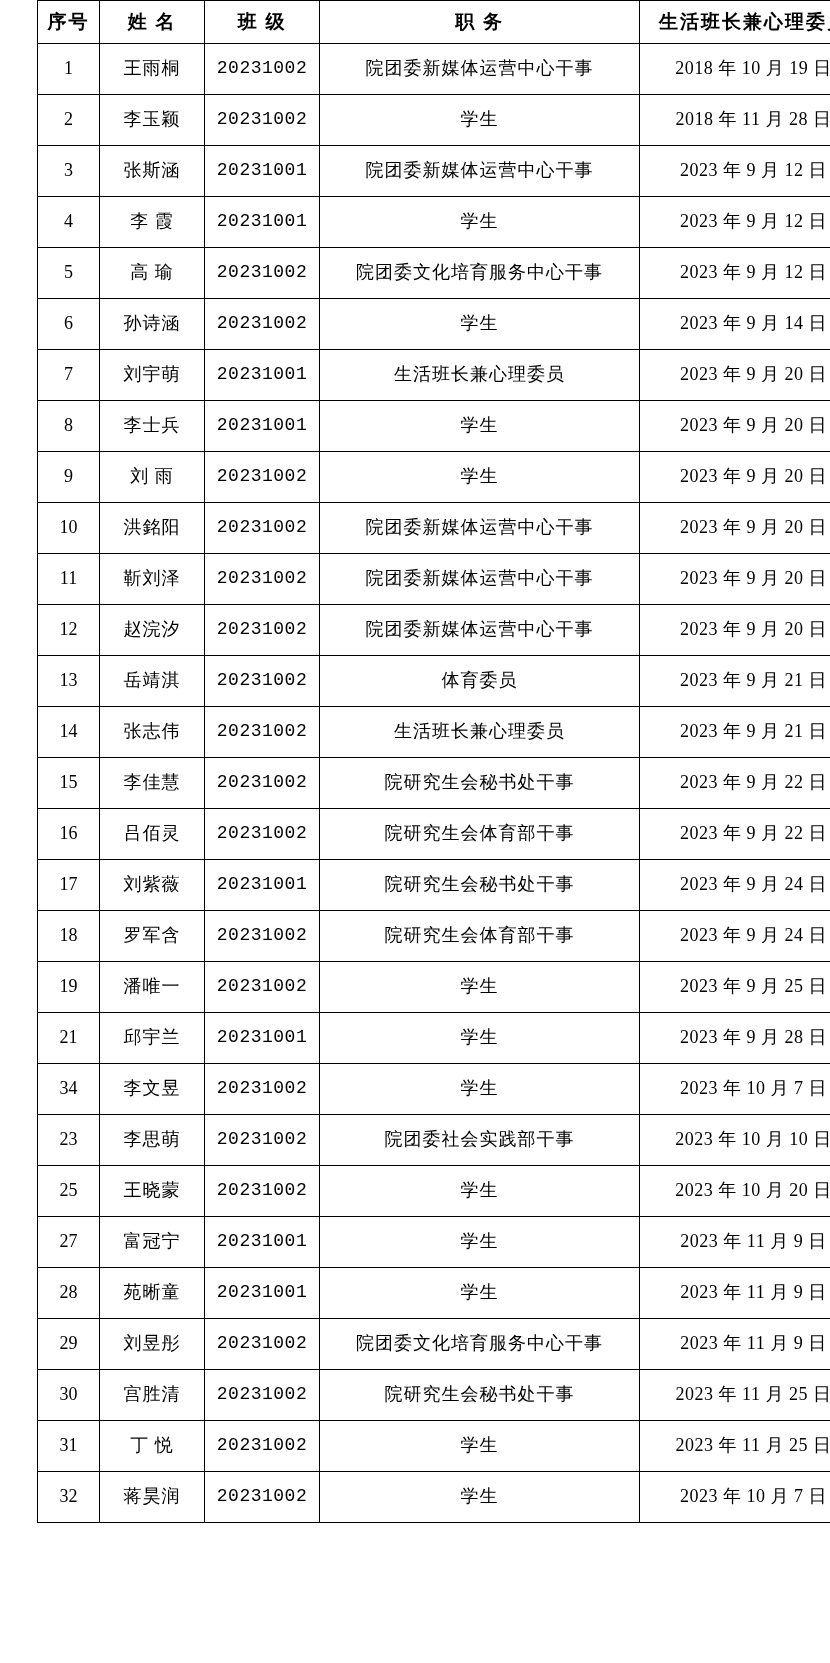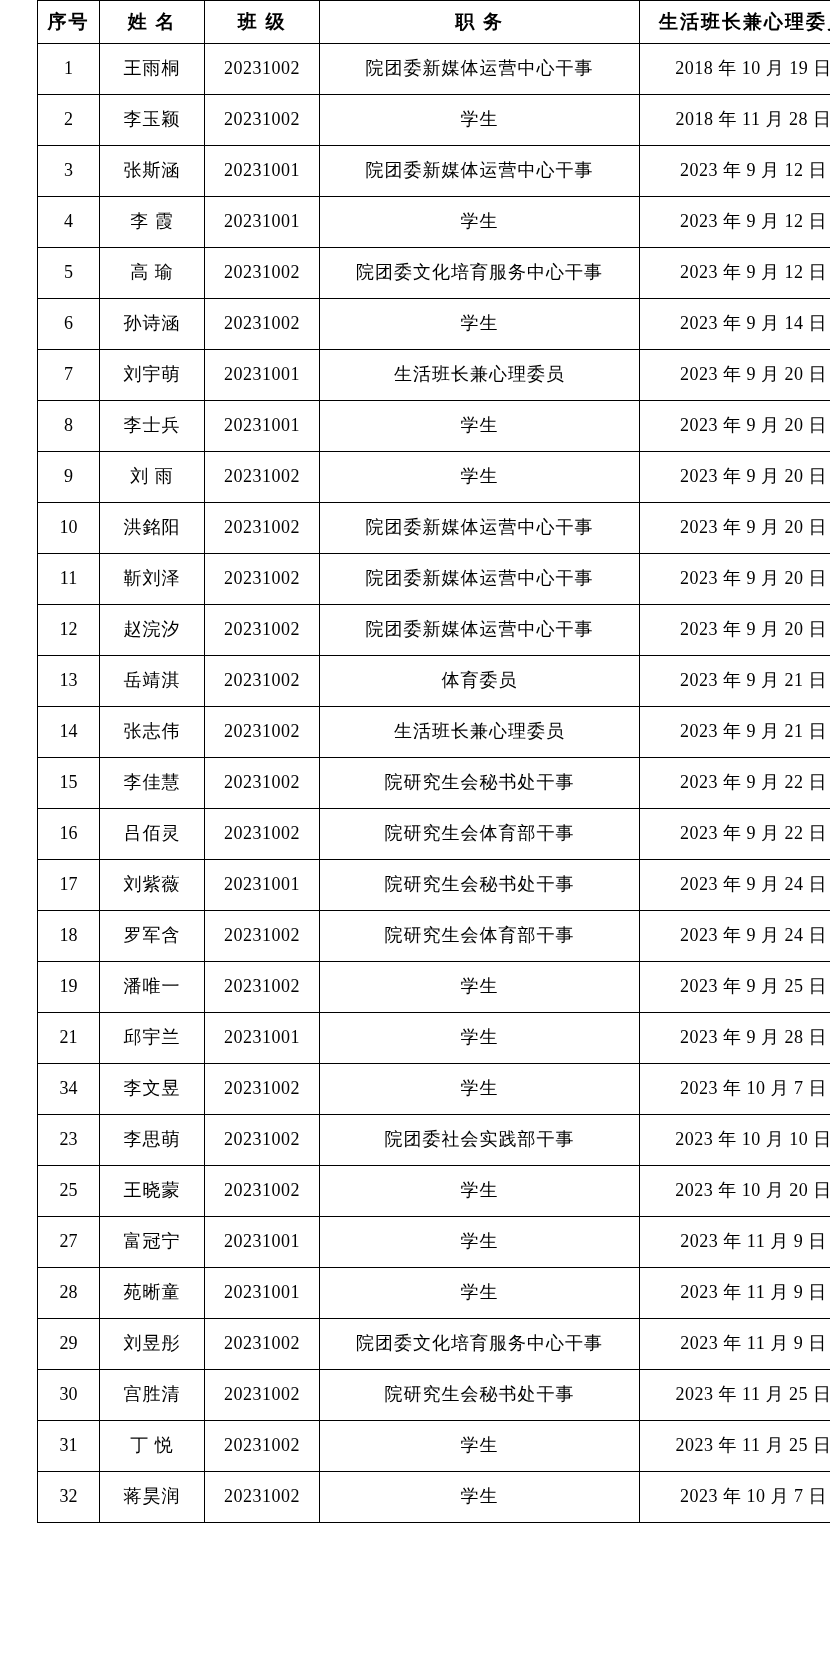--- a/index.html
+++ b/index.html
@@ -43,21 +43,21 @@
     letter-spacing: 2px;
   }
   col.c-idx   { width: 62px; }
   col.c-name  { width: 105px; }
   col.c-class { width: 115px; }
   col.c-role  { width: 320px; }
   col.c-date  { width: 228px; }
 
   td.idx  { font-size: 18px; }
   td.name { font-size: 18px; letter-spacing: 1px; }
-  td.cls  { font-size: 17px; letter-spacing: 0.5px; }
+  td.cls  { font-size: 17px; letter-spacing: 0.5px; font-family: Liberation Mono, monospace; }
   td.role { font-size: 18px; letter-spacing: 1px; }
   td.date { font-size: 17px; letter-spacing: 0.5px; }
 </style>
 </head>
 <body>
 
 <div id="page">
   <table class="roster">
     <colgroup>
       <col class="c-idx">

